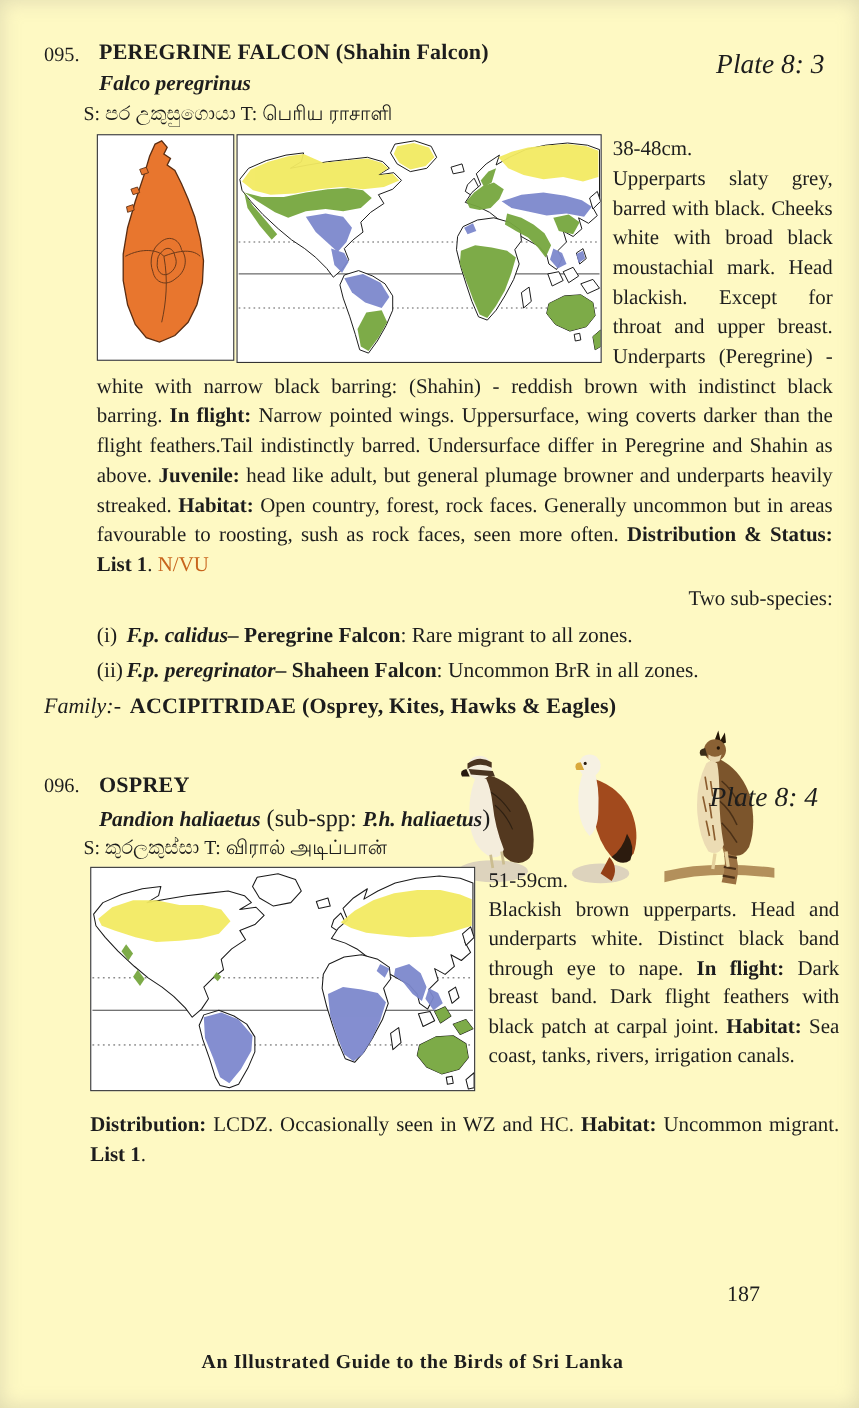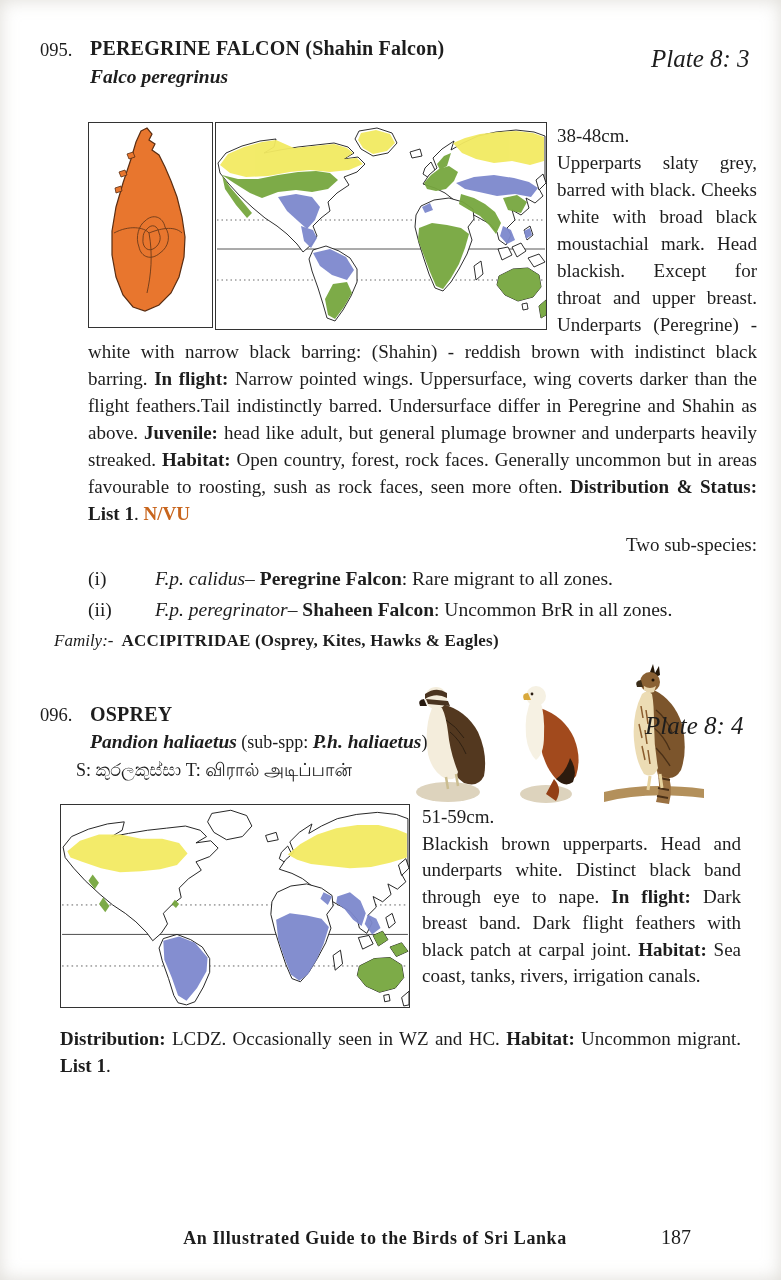--- a/index.html
+++ b/index.html
@@ -1,58 +1,59 @@
 <!DOCTYPE html>
 <html><head>
 <meta charset="utf-8">
 <style>
   html,body{margin:0;padding:0;}
   body{background:#888;}
   .page{
     position:relative; width:781px; height:1280px; margin:0 auto;
-    background:#ffffff; overflow:hidden;
+    background:#fef9c3; overflow:hidden;
     font-family:"Liberation Serif","DejaVu Serif",serif;
     color:#1d1d1d;
     box-shadow:inset 0 0 18px rgba(160,155,140,.35);
   }
   .abs{position:absolute;}
   .sp-num{font-size:18.5px;}
   .sp-title{font-size:20px;font-weight:bold;letter-spacing:.2px;}
   .plate{font-size:25px;font-style:italic;}
   .sci{font-size:19.5px;font-weight:bold;font-style:italic;}
-  .sci-reg{font-weight:normal;font-style:normal;font-size:18px;}
+  .sci-reg{font-weight:normal;font-style:normal;font-size:22px;}
   .localnames{font-size:18px;}
   .flow{line-height:27px;font-size:19px;text-align:justify;}
   .maps-float{float:left;display:flex;gap:2px;margin:0 10px 6px 0;}
   .map-box{background:#fff;border:1.2px solid #333;}
   .size-line{margin:0;text-align:left;}
   .desc{margin:0;}
   .b{font-weight:bold;text-align:right;}
-  .bi{font-weight:normal;font-style:italic;margin-left:40px;}
-  .status{font-weight:bold;color:#c8651d;}
+  .bi{font-weight:bold;font-style:italic;}
+  .status{font-weight:normal;color:#c8651d;}
   .sub-intro{clear:left;margin:4px 0 0 0;text-align:right;}
   .subsp{margin:5px 0 0 0;text-align:left;line-height:31px;font-size:19.5px;}
   .subsp .idx{display:inline-block;width:27px;}
-  .family{font-size:17px;margin-left:14px;}
+  .family{font-size:20px;}
   .family .fprefix{font-style:italic;}
   .family .fname{font-weight:bold;margin-left:8px;letter-spacing:.2px;}
   .dist{clear:left;margin:0;padding-top:2px;}
   .footer-title{font-size:18px;font-weight:600;letter-spacing:.6px;text-align:center;}
   .page-num{font-size:20px;}
   svg{display:block;}
 </style>
 </head>
 <body>
 
 <div class="page">
 
   <div class="abs sp-num" style="left:40px;top:40px;">095.</div>
   <div class="abs sp-title" style="left:90px;top:37px;">PEREGRINE FALCON (Shahin Falcon)</div>
   <div class="abs plate" style="left:651px;top:45px;">Plate 8: 3</div>
   <div class="abs sci" style="left:90px;top:66px;">Falco peregrinus</div>
+  <div class="abs localnames" style="left:76px;top:93px;">S: පර උකුසුගොයා T: பெரிய ராசாளி</div>
 
   <div class="abs flow" style="left:88px;top:122px;width:669px;">
     <div class="maps-float">
 
       <div class="map-box" style="width:123px;height:204px;">
         <svg width="123" height="204" viewBox="0 0 123 204">
           <g>
             <path d="M52,8 L58,5 L63,11 L60,17 L66,21 L63,27 L70,32 L76,44 L82,58 L88,74 L93,94 L96,114 L95,134 L90,154 L82,170 L70,182 L56,188 L44,184 L34,172 L27,154 L23,132 L23,108 L27,84 L34,60 L42,36 L47,19 Z" stroke="#5a2d12" stroke-width="1.2" fill="#e8762e"></path>
             <path d="M38,31 L44,29 L46,34 L40,36 Z M30,49 L36,47 L38,52 L32,54 Z M26,65 L32,63 L33,68 L27,70 Z" stroke="#5a2d12" stroke-width="0.8" fill="#e8762e"></path>
             <g fill="none" stroke="#6b3a1a" stroke-width="0.9">
@@ -170,21 +171,21 @@
   </div>
 
   <div class="abs sp-num" style="left:40px;top:705px;">096.</div>
   <div class="abs sp-title" style="left:90px;top:703px;">OSPREY</div>
   <div class="abs plate" style="left:645px;top:712px;">Plate 8: 4</div>
   <div class="abs" style="left:90px;top:731px;">
     <span class="sci">Pandion haliaetus</span><span class="sci-reg"> (sub-spp: </span><span class="sci">P.h. haliaetus</span><span class="sci-reg">)</span>
   </div>
   <div class="abs localnames" style="left:76px;top:760px;">S: කුරලකුස්සා T: விரால் அடிப்பான்</div>
 
-  <div class="abs flow" style="left:60px;top:788px;width:681px;line-height:26.5px;margin-top:16px;">
+  <div class="abs flow" style="left:82px;top:788px;width:681px;line-height:26.5px;">
     <div class="maps-float" style="margin:0 12px 16px 0;">
       <div class="map-box" style="width:348px;height:202px;">
         <svg width="348" height="202" viewBox="0 0 330 192" preserveAspectRatio="none">
           <g stroke="#444" fill="none">
             <path d="M1,95 H329" stroke-dasharray="1.5,3" stroke-width="0.8"></path>
             <path d="M1,123 H329" stroke-width="0.9"></path>
             <path d="M1,153 H329" stroke-dasharray="1.5,3" stroke-width="0.8"></path>
           </g>
           <g fill="#fff" stroke="#1a1a1a" stroke-width="0.9" stroke-linejoin="round">
             <path d="M2,40 L10,30 L26,23 L44,18 L60,16 L58,24 L48,30 L64,27 L82,24 L100,22 L118,20 L132,24 L138,30 L128,36 L142,34 L149,41 L141,49 L128,54 L133,62 L121,70 L112,79 L114,88 L105,95 L97,103 L101,113 L95,122 L87,129 L81,121 L71,111 L61,103 L49,95 L37,85 L23,72 L12,60 L4,50 Z"></path>
@@ -220,15 +221,15 @@
         </svg>
       </div>
     </div>
 
     <p class="size-line">51-59cm.</p>
     <p class="desc"><span>Blackish brown upperparts. Head and underparts white. Distinct black band through eye to nape. </span><span class="b">In flight:</span><span> Dark breast band. Dark flight feathers with black patch at carpal joint. </span><span class="b">Habitat:</span><span> Sea coast, tanks, rivers, irrigation canals. </span></p>
     <p class="desc dist"><span class="b">Distribution:</span><span> LCDZ. Occasionally seen in WZ and HC. </span><span class="b">Habitat:</span><span> Uncommon migrant. </span><span class="b">List 1</span><span>.</span></p>
   </div>
 
   <div class="abs footer-title" style="left:140px;top:1228px;width:470px;">An Illustrated Guide to the Birds of Sri Lanka</div>
-  <div class="abs page-num" style="left:661px;top:1226px;">187</div>
+  <div class="abs page-num" style="left:661px;top:1166px;">187</div>
 
 </div>
 
 </body></html>

